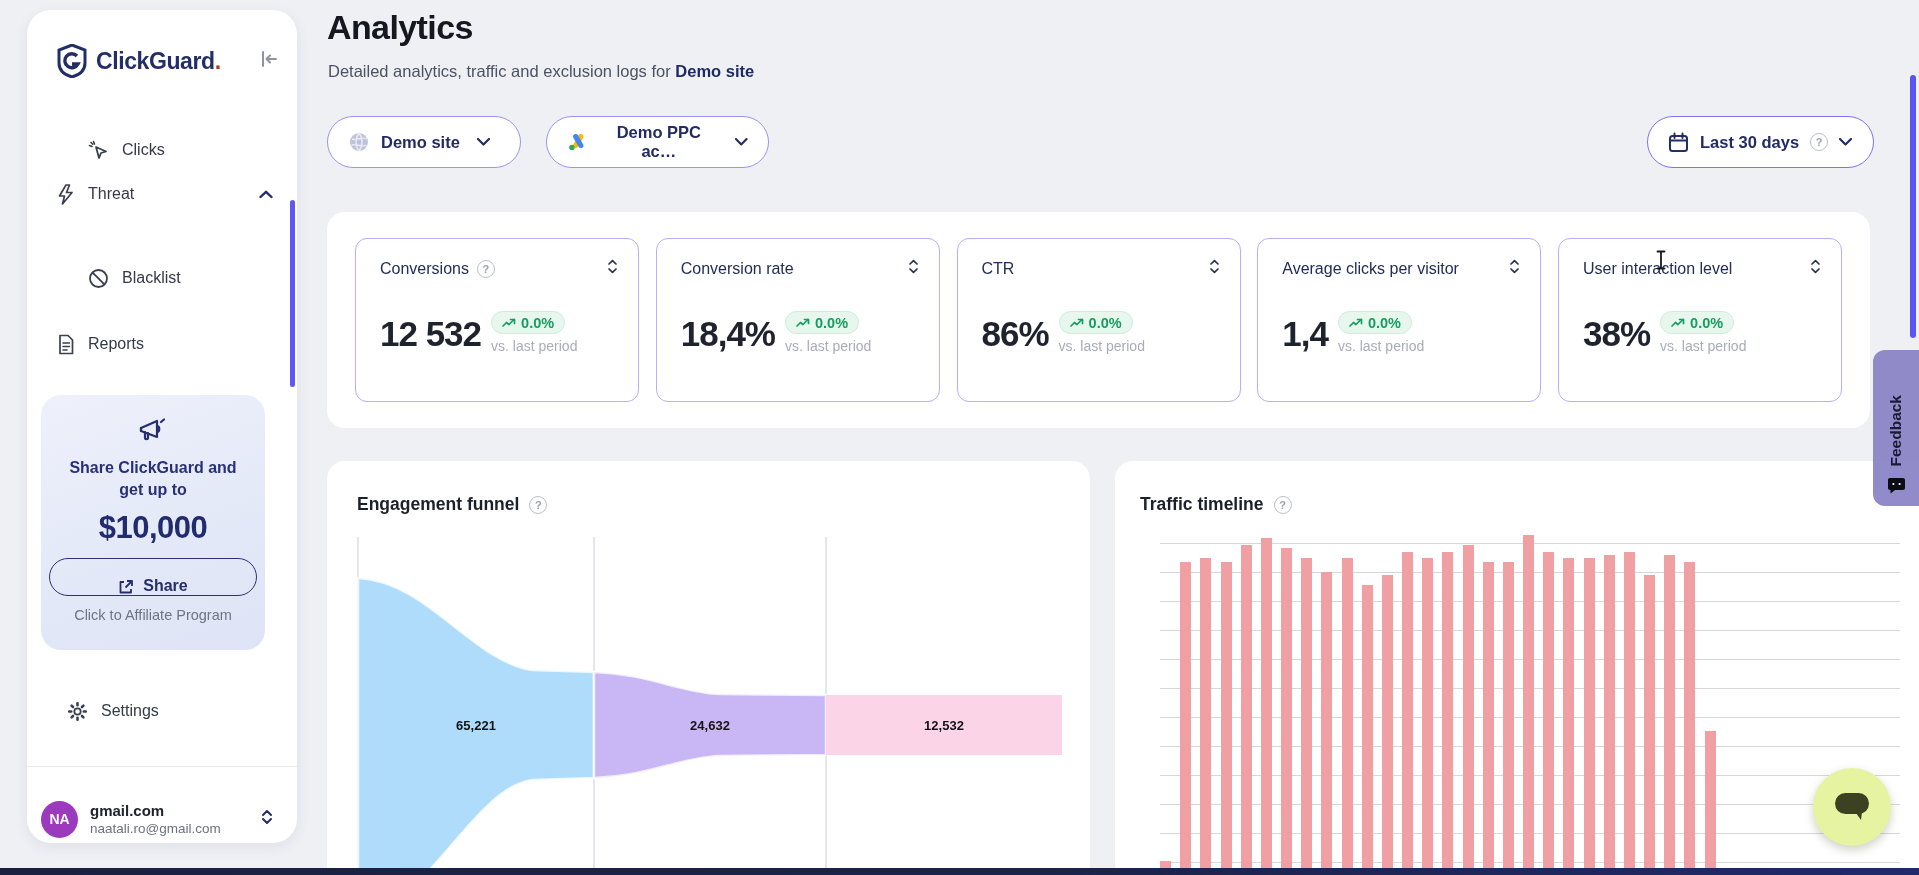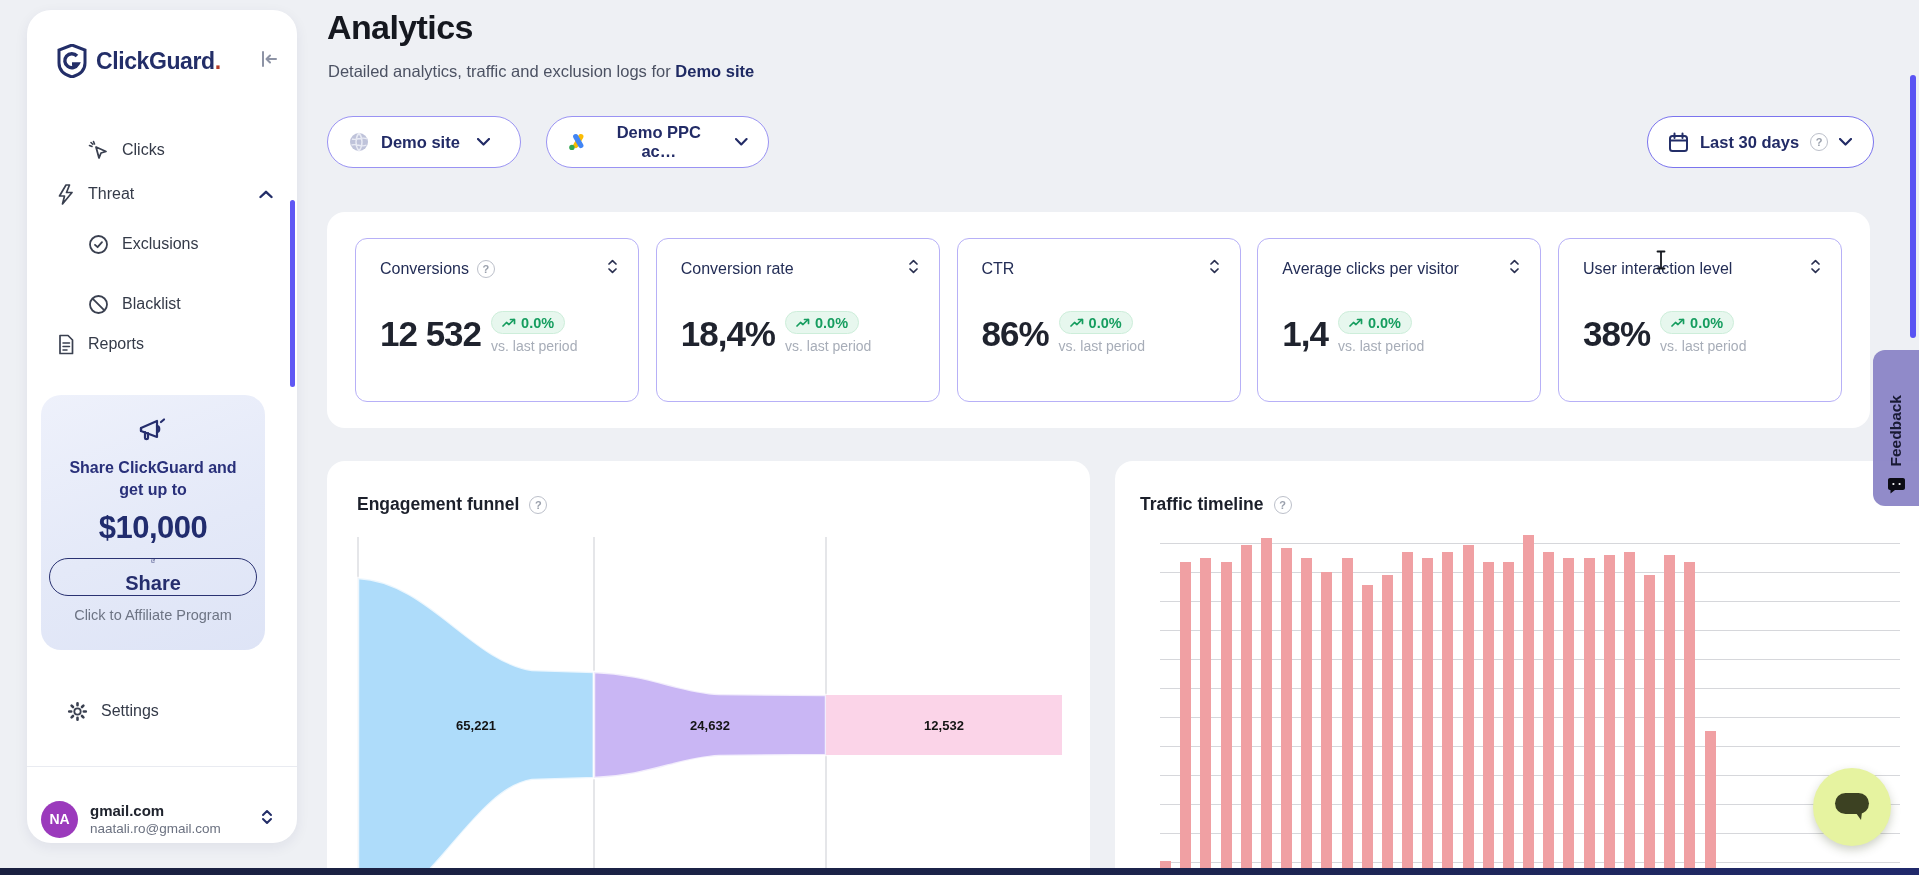--- a/index.html
+++ b/index.html
@@ -17,22 +17,22 @@
   .nav-item { position:absolute; left:0; width:100%; height:38px; display:flex; align-items:center; gap:13px;
               font-size:16px; font-weight:500; color:#343a48; cursor:pointer; }
   .nav-item .chev { margin-right:24px; margin-left:auto; }
   .side-indicator { right:2px; top:190px; width:5px; height:187px; background:#5f57f4; border-radius:3px; }
 
   .promo { left:14px; top:385px; width:224px; height:255px; border-radius:20px; text-align:center;
            background:linear-gradient(160deg,#eef1fb 0%,#e4e9f8 55%,#dee4f6 100%); }
   .promo-text { margin-top:8px; font-size:16px; font-weight:600; color:#29307a; line-height:1.35; }
   .promo-amount { margin-top:10px; font-size:31px; font-weight:800; color:#212c6e; letter-spacing:-.5px; }
   .share-btn { margin:12px auto 0; width:208px; height:38px; border:1.5px solid #2a3272; border-radius:19px;
-               background:transparent; display:flex; align-items:center; justify-content:center; gap:9px;
-               font-size:20px; font-weight:600; color:#252d6d; cursor:pointer; font-family:inherit;flex-direction:column; }
+               background:transparent; display:flex; align-items:flex-end; justify-content:center; gap:9px;
+               font-size:16px; font-weight:600; color:#252d6d; cursor:pointer; font-family:inherit; }
   .promo-affiliate { margin-top:11px; font-size:14.5px; color:#6d7484; }
 
   .settings-row { top:682px; }
   .divider { left:0; top:756px; width:270px; height:1px; background:#e9ebf1; }
   .user-row { position:absolute; left:14px; top:780px; width:242px; height:58px; display:flex; align-items:center; cursor:pointer; }
   .avatar { width:37px; height:37px; border-radius:50%; background:#9b3abc; color:#fff; display:flex;
             align-items:center; justify-content:center; font-size:14px; font-weight:600; }
   .user-name { font-size:15px; font-weight:700; color:#20242e; }
   .user-email { font-size:13.5px; color:#6b7180; margin-top:2px; }
 
@@ -128,29 +128,22 @@
       <path d="M9 1 L2.5 12 H7.5 L5.5 20 L15 8.5 H9.5 L12.5 1 Z" fill="none" stroke="#3a4050" stroke-width="1.7" stroke-linejoin="round"></path>
     </svg>
     <span>Threat</span>
     <span class="chev">
       <svg width="14" height="9" viewBox="0 0 14 9">
           <path d="M1.5 7 L7 1.8 L12.5 7" fill="none" stroke="#232e68" stroke-width="2.4" stroke-linecap="round" stroke-linejoin="round"></path>
         </svg>
     </span>
   </div>
 
-  <div class="nav-item" style="top:215px; padding-left:61px;">
-    <svg width="21" height="21" viewBox="0 0 21 21">
-      <circle cx="10.5" cy="10.5" r="8.5" fill="none" stroke="#3a4050" stroke-width="1.8"></circle>
-      <path d="M7 10.8 L9.6 13.2 L14 8.2" fill="none" stroke="#3a4050" stroke-width="1.8" stroke-linecap="round" stroke-linejoin="round"></path>
-    </svg>
-    <span>Exclusions</span>
-  </div>
-
-  <div class="nav-item" style="top:275px; padding-left:61px;">
+
+  <div class="nav-item" style="top:249px; padding-left:61px;">
     <svg width="21" height="21" viewBox="0 0 21 21">
       <circle cx="10.5" cy="10.5" r="8.5" fill="none" stroke="#3a4050" stroke-width="1.8"></circle>
       <path d="M4.6 4.6 L16.4 16.4" stroke="#3a4050" stroke-width="1.8"></path>
     </svg>
     <span>Blacklist</span>
   </div>
 
   <div class="nav-item" style="top:315px; padding-left:30px;">
     <svg width="18" height="21" viewBox="0 0 18 21">
       <path d="M3 1.5 H11 L15.5 6 V19.5 H3 Z" fill="none" stroke="#3a4050" stroke-width="1.7" stroke-linejoin="round"></path>

